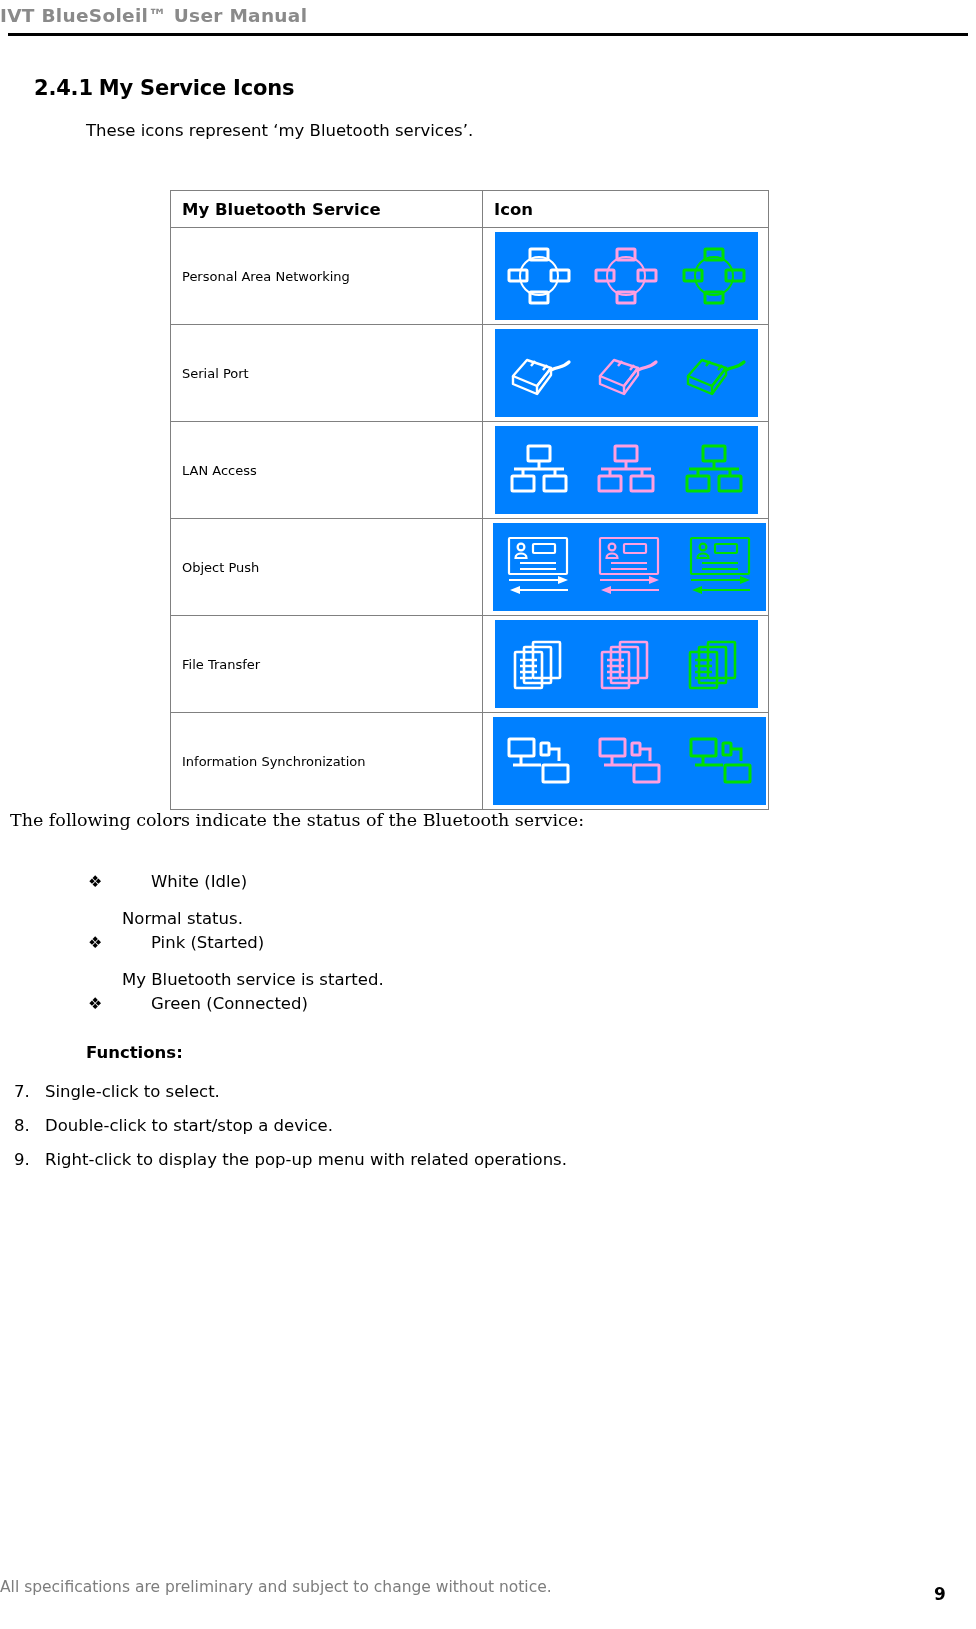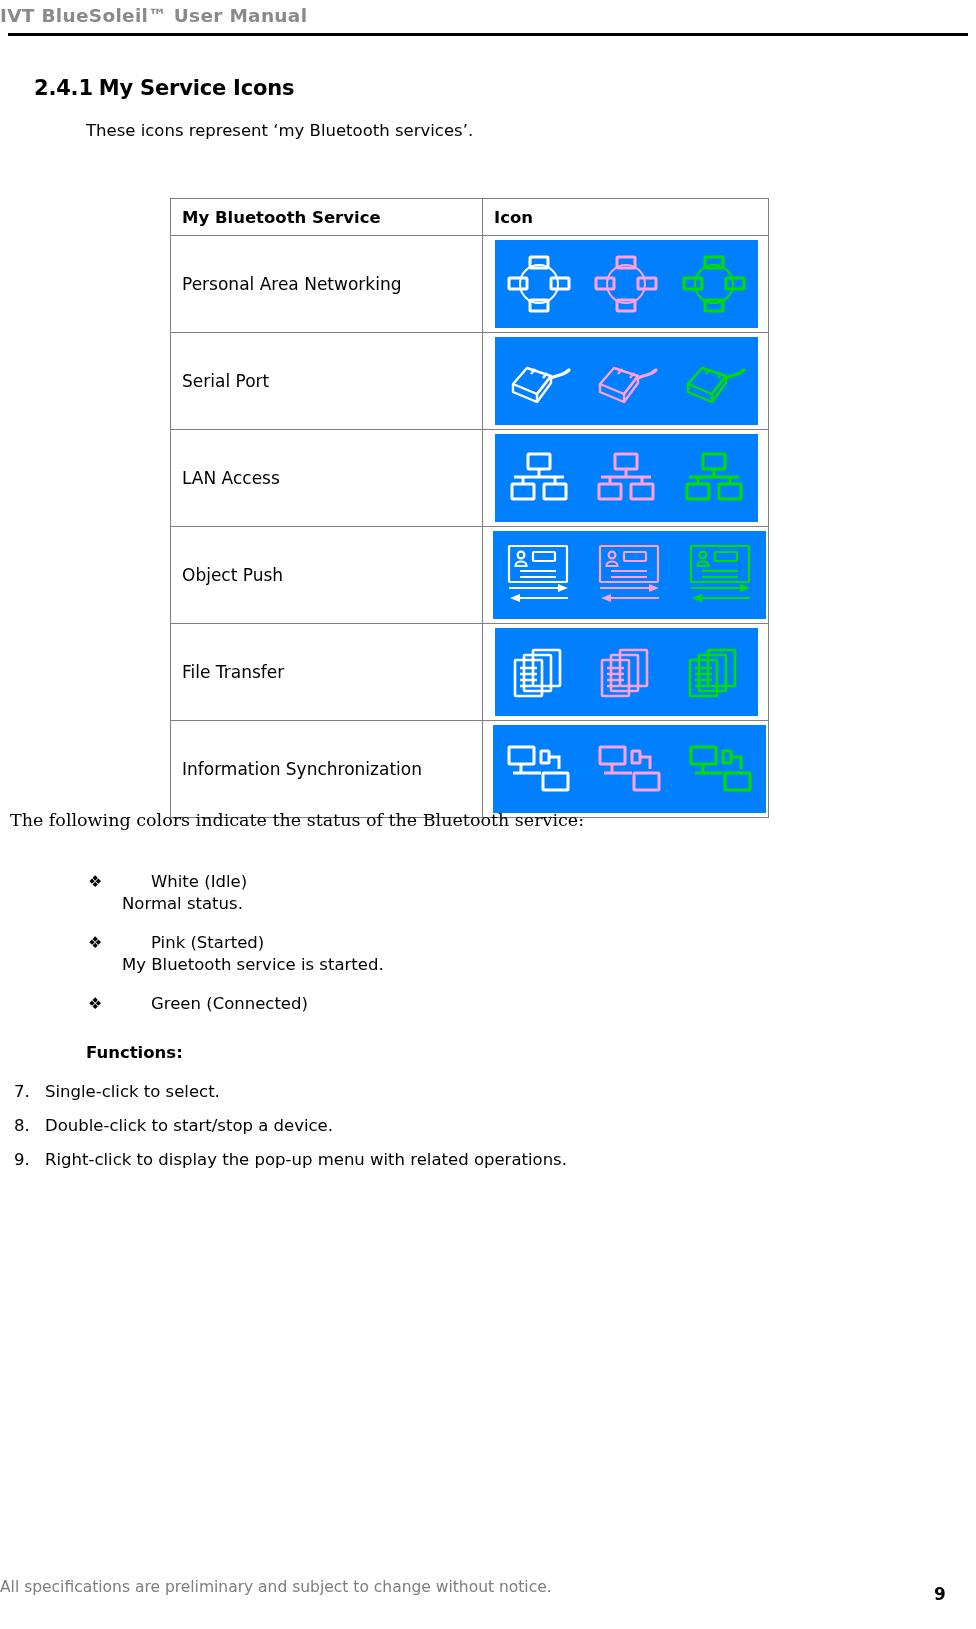--- a/index.html
+++ b/index.html
@@ -62,21 +62,21 @@
     position: absolute;
     top: 121px;
     left: 86px;
     font-size: 16.5px;
     white-space: nowrap;
   }
 
   
   .svc-table {
     position: absolute;
-    top: 198px;
+    top: 190px;
     left: 170px;
     border-collapse: collapse;
     table-layout: fixed;
   }
   .svc-table td, .svc-table th {
     border: 1px solid #808080;
     padding: 0;
     vertical-align: middle;
   }
   .col-name { width: 312px; }
@@ -88,21 +88,21 @@
     font-size: 16.5px;
     font-weight: bold;
   }
   .svc-table thead th .cellpad {
     padding-left: 11px;
   }
   .svc-table tbody td {
     height: 96px;
   }
   .svc-name {
-    font-size: 17px;
+    font-size: 13px;
     font-weight: normal;
     padding-left: 11px;
     white-space: nowrap;
   }
 
   
   .icon-strip {
     background: #0080ff;
     display: flex;
     align-items: center;
@@ -155,21 +155,21 @@
     width: 63px;
     flex: 0 0 63px;
     font-size: 16px;
     line-height: 1;
   }
   .bullet-title {
     font-size: 16.5px;
     margin-top: 17px;
   }
   .bullet-desc {
-    margin-top: 3px;
+    margin-top: 18px;
     margin-left: 34px;
     font-size: 16.5px;
     white-space: nowrap;
   }
 
   
   .functions-label {
     position: absolute;
     top: 1043px;
     left: 86px;

